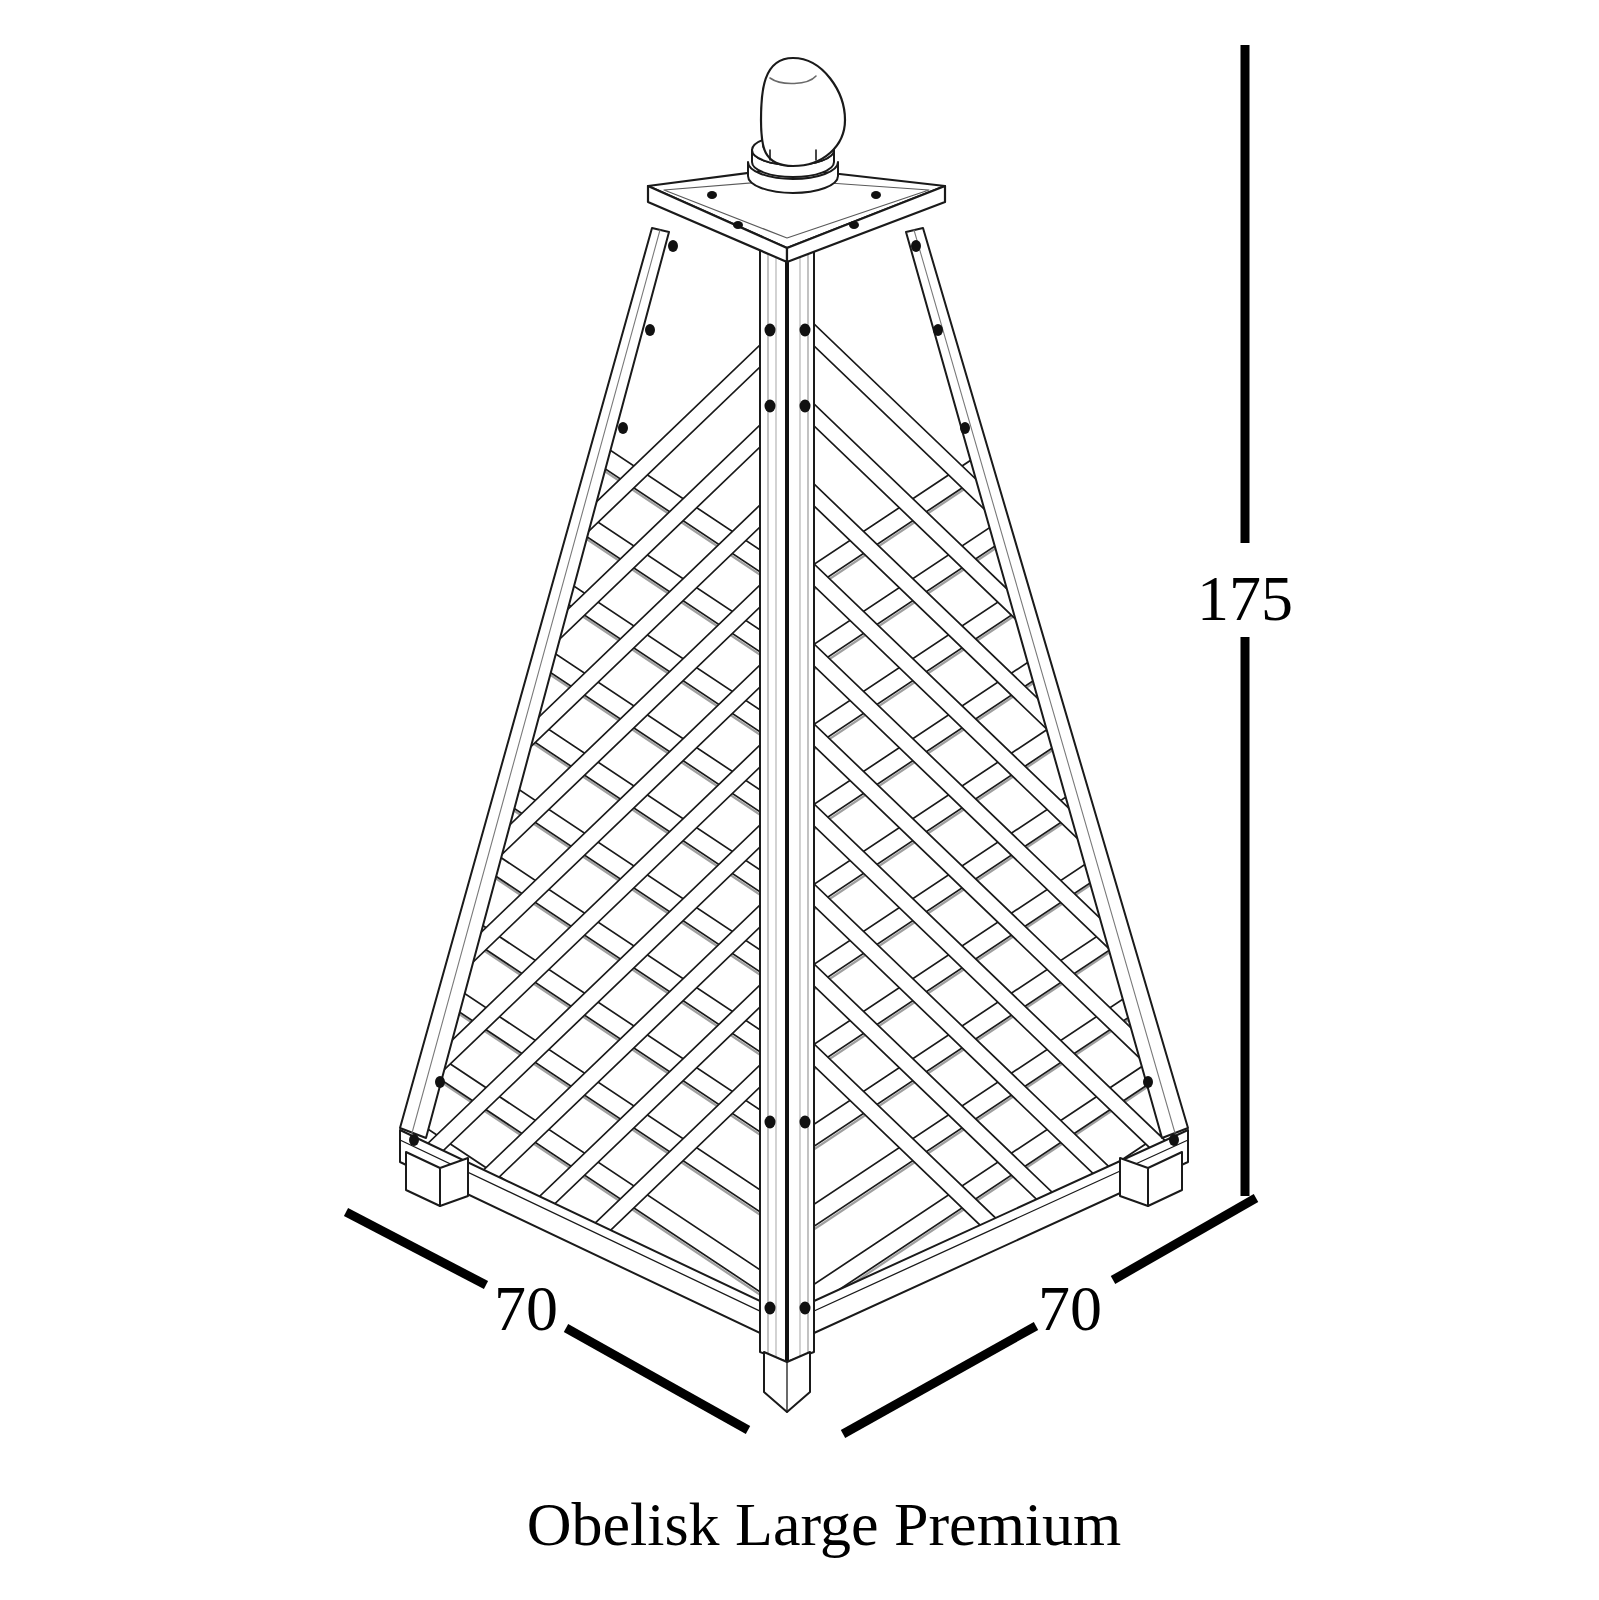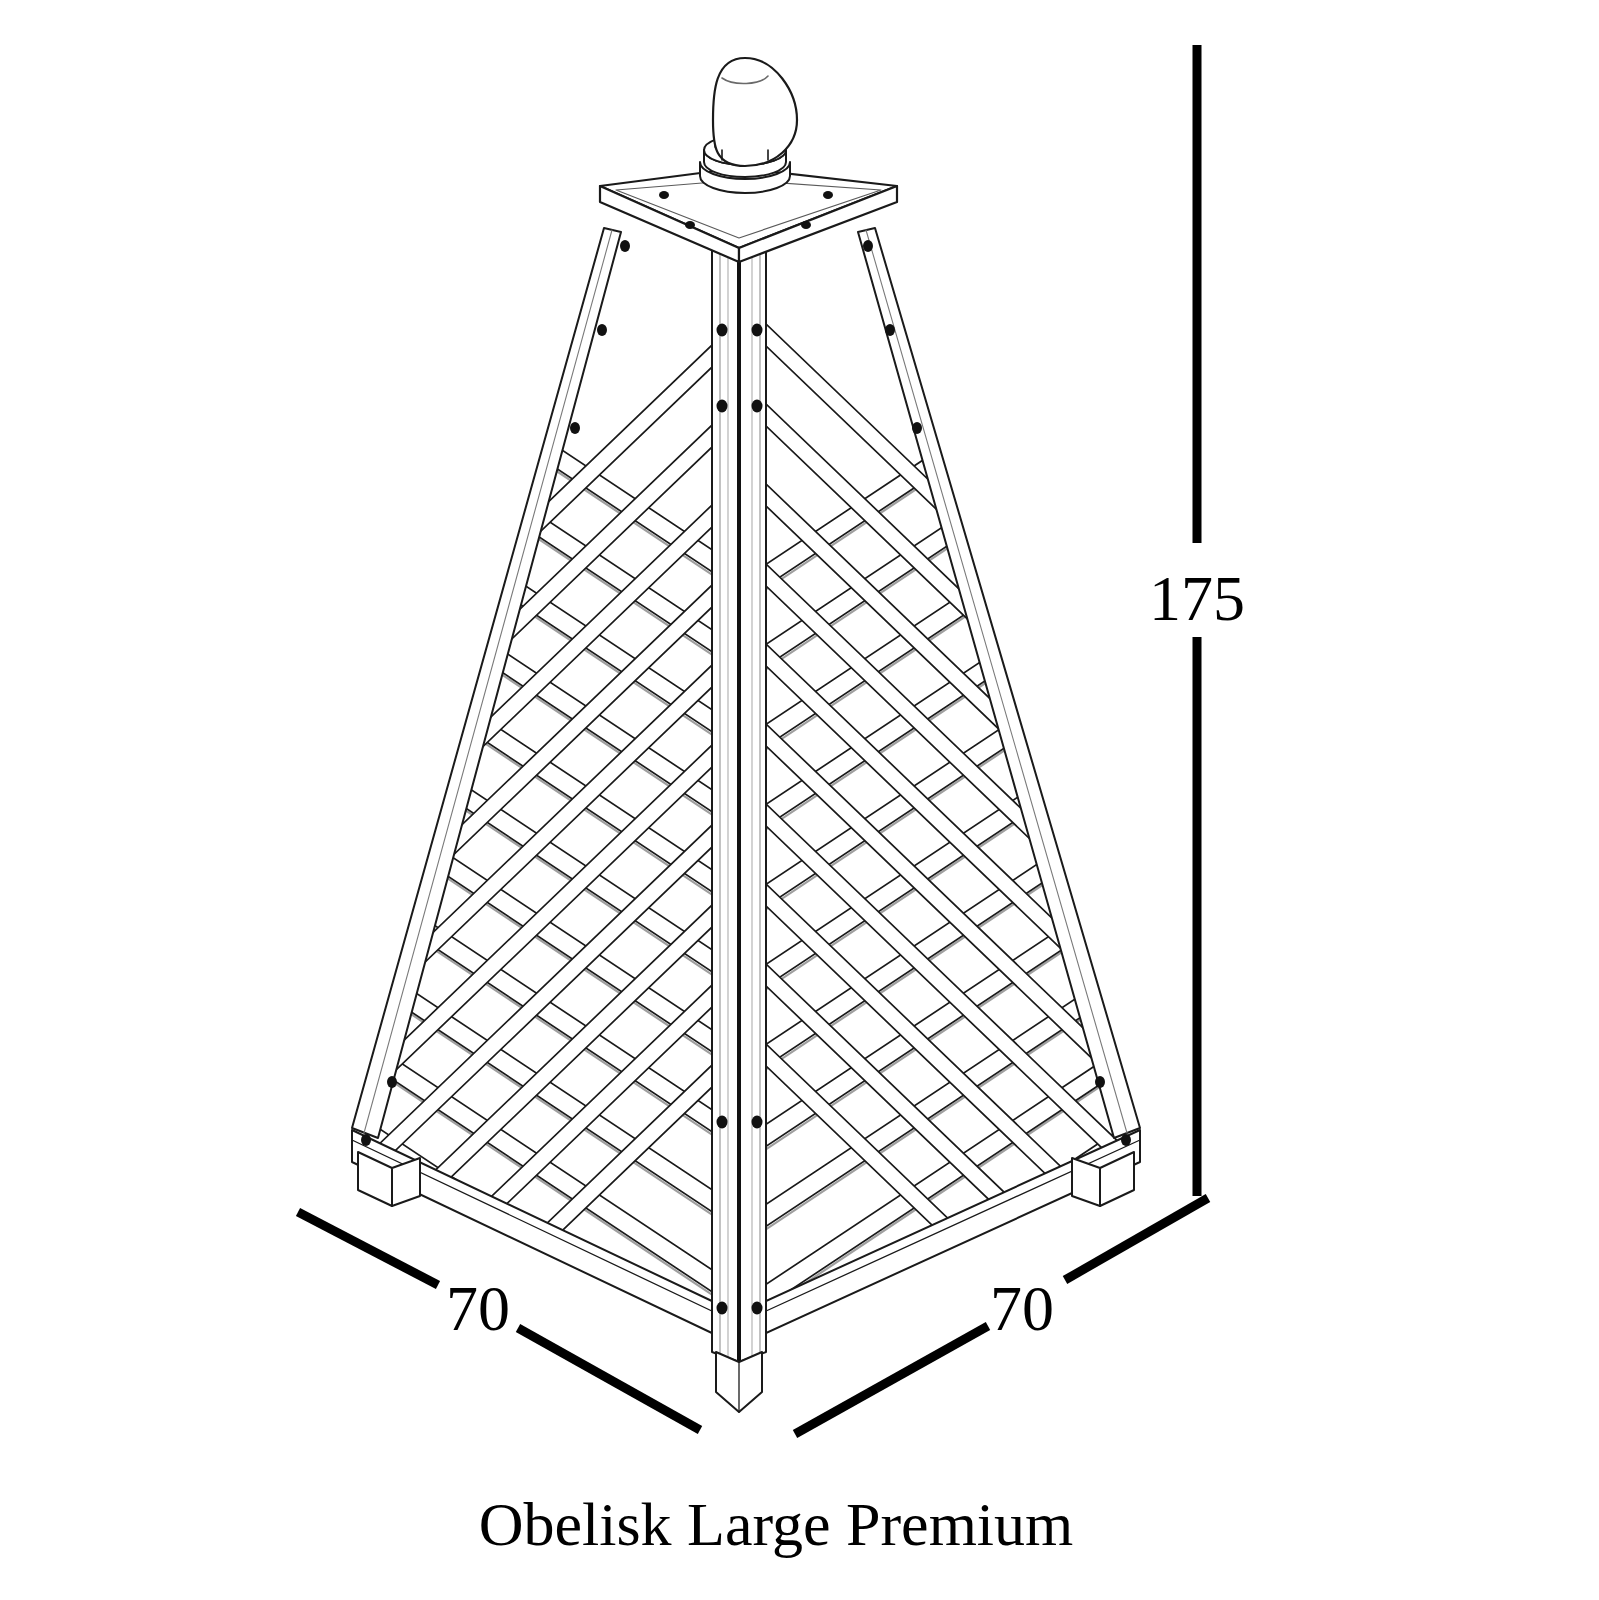--- a/index.html
+++ b/index.html
@@ -14,20 +14,21 @@
     position: relative;
     overflow: hidden;
     font-family: "Liberation Serif", "DejaVu Serif", serif;
   }
   #drawing-root {
     position: absolute;
     left: 0;
     top: 0;
     width: 1428px;
     height: 1600px;
+    padding-left: 48px;
   }
   svg.sheet {
     display: block;
     width: 1599px;
     height: 1600px;
   }
   .dim-text {
     font-family: "Liberation Serif", "DejaVu Serif", serif;
     fill: #000000;
     font-size: 64px;

